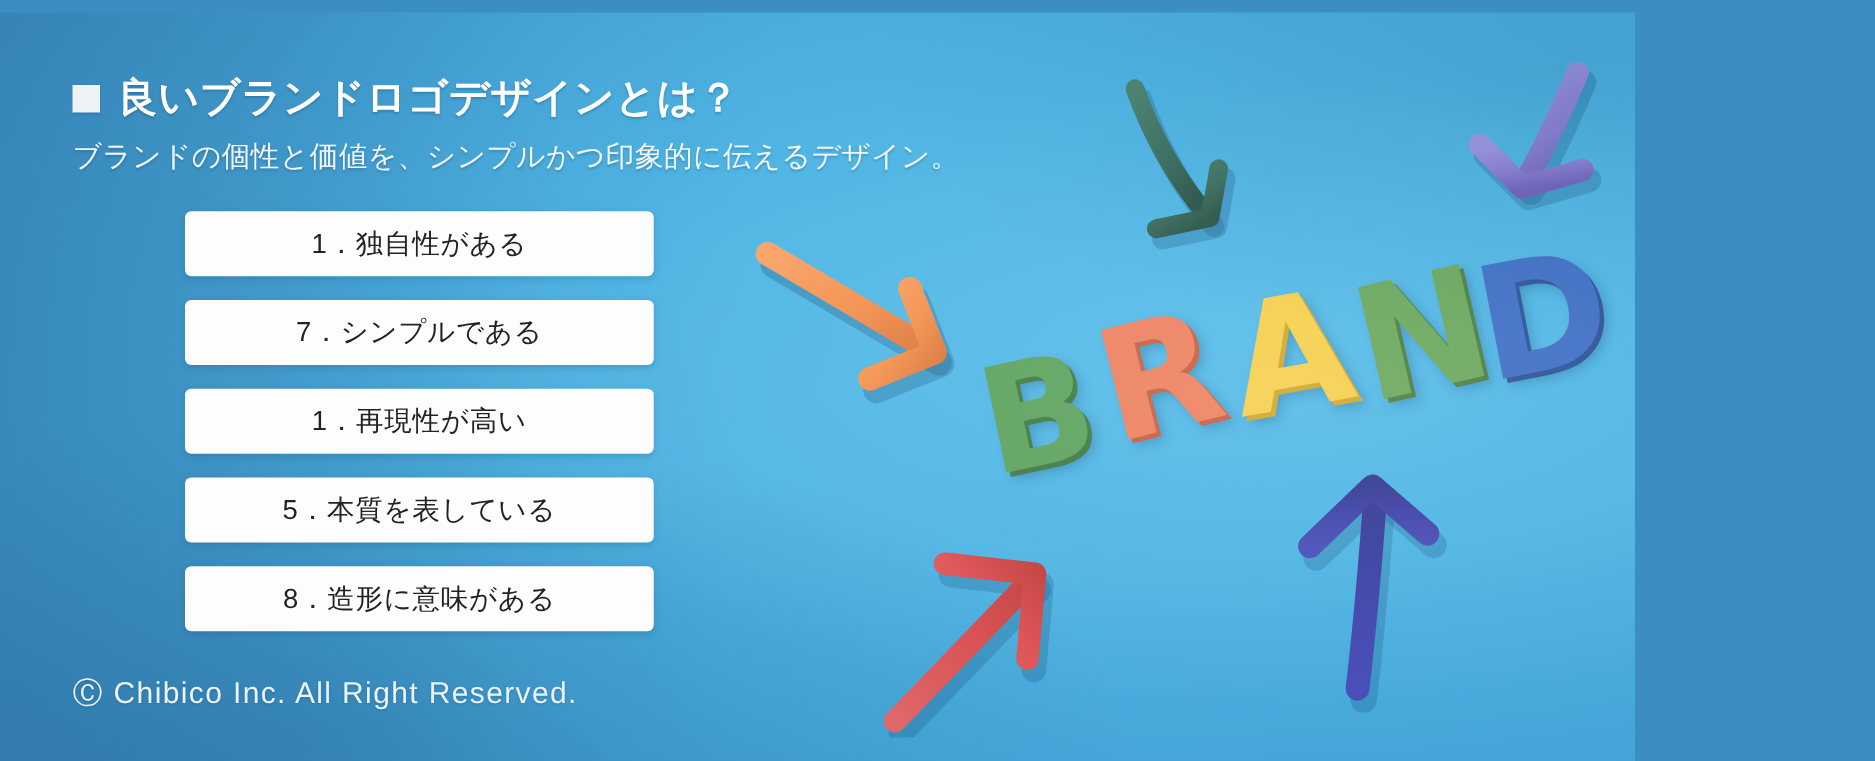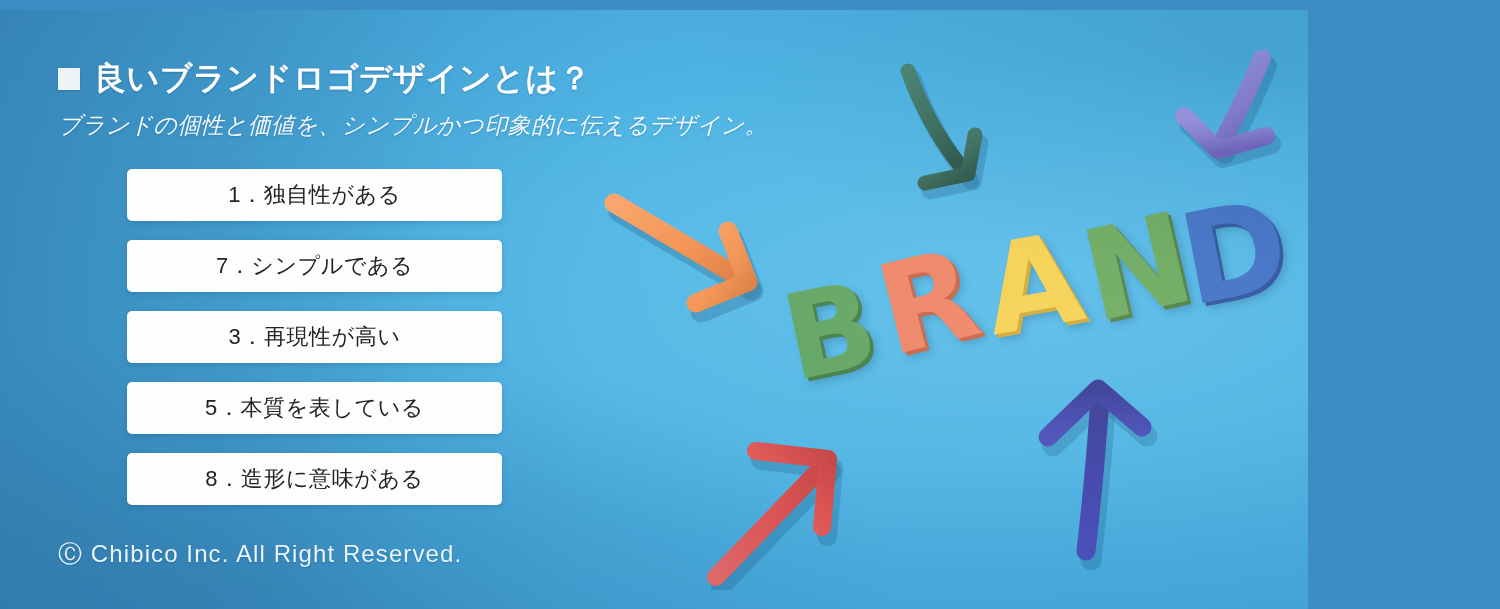--- a/index.html
+++ b/index.html
@@ -58,24 +58,23 @@
     text-shadow:0 1px 2px rgba(20,70,110,.30);
   }
   .title-sq{
     width:22px;height:22px;background:#eef3f6;display:inline-block;flex:0 0 auto;
     box-shadow:0 1px 2px rgba(20,70,110,.28);
   }
   .subtitle{
     position:absolute;left:58px;top:100px;
     color:#f2f8fb;font-size:23px;letter-spacing:.3px;white-space:nowrap;
     text-shadow:0 1px 2px rgba(20,70,110,.30);
-    font-style:italic;
-  }
-
-  .cards{position:absolute;left:127px;top:159px;width:375px;}
+  }
+
+  .cards{position:absolute;left:148px;top:159px;width:375px;}
   .card{
     height:52px;margin-bottom:19px;background:#fdfdfd;border-radius:5px;
     display:flex;align-items:center;justify-content:center;
     color:#232323;font-size:22px;letter-spacing:.6px;
     box-shadow:0 2px 5px rgba(22,74,112,.22);
   }
   .card:last-child{margin-bottom:0;}
 
   .copyright{
     position:absolute;left:58px;top:528px;
@@ -201,21 +200,21 @@
   <div class="subtitle">ブランドの個性と価値を、シンプルかつ印象的に伝えるデザイン。</div>
 
   <div class="cards">
     <div class="card">
       <span>1．独自性がある</span>
     </div>
     <div class="card">
       <span>7．シンプルである</span>
     </div>
     <div class="card">
-      <span>3．再現性が高い</span>
+      <span>1．再現性が高い</span>
     </div>
     <div class="card">
       <span>5．本質を表している</span>
     </div>
     <div class="card">
       <span>8．造形に意味がある</span>
     </div>
   </div>
 
   <div class="copyright">Ⓒ Chibico Inc. All Right Reserved.</div>

